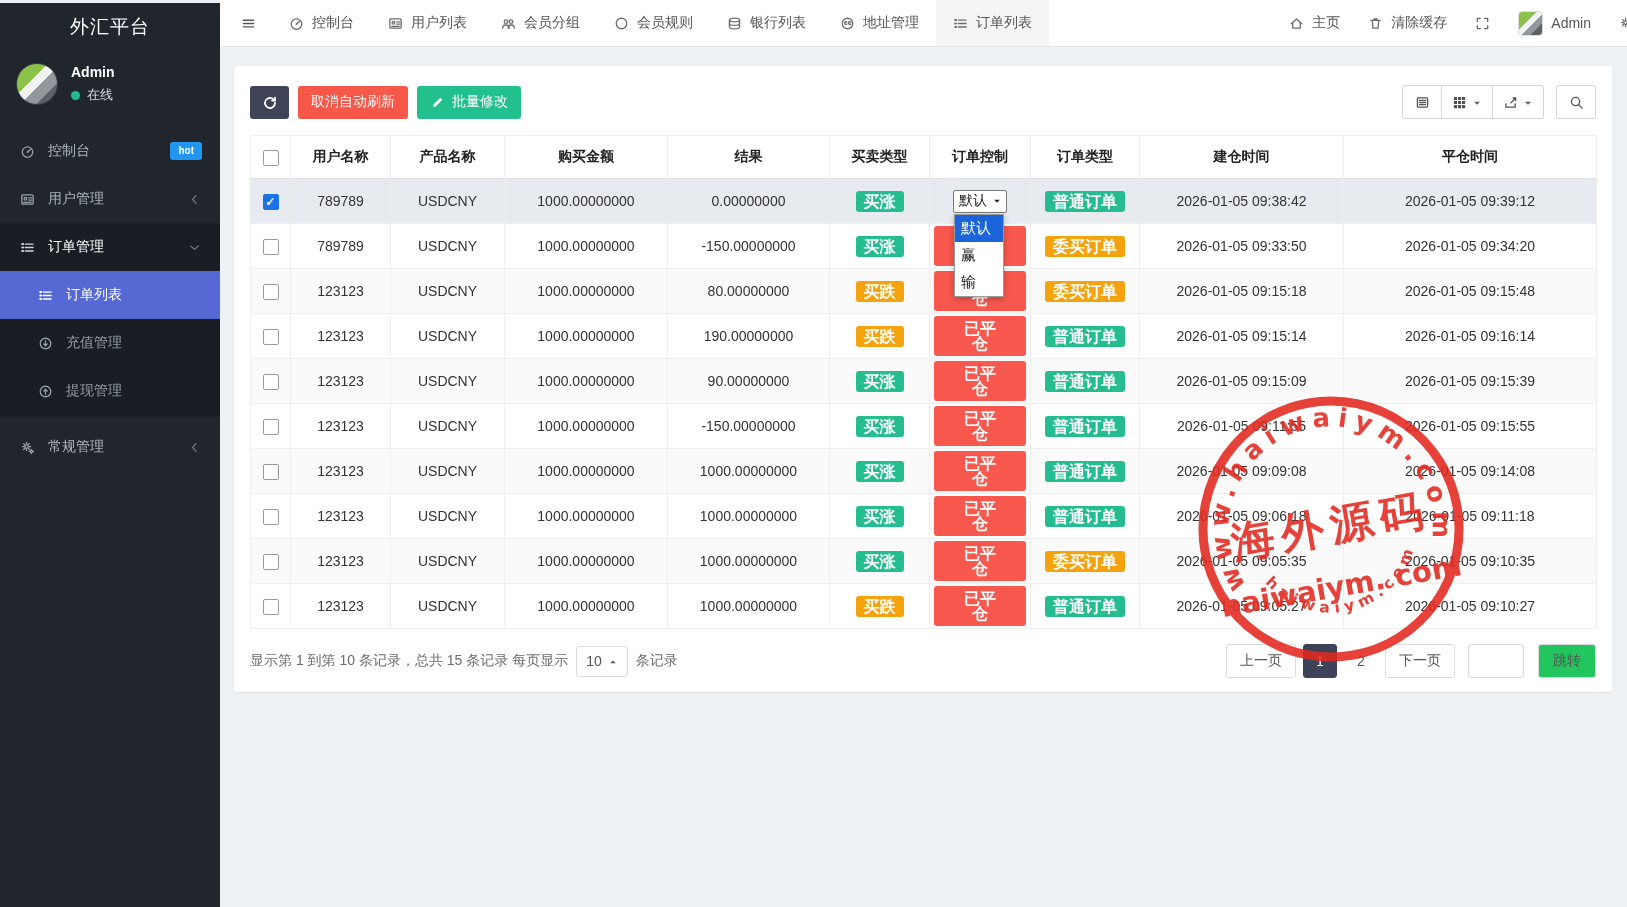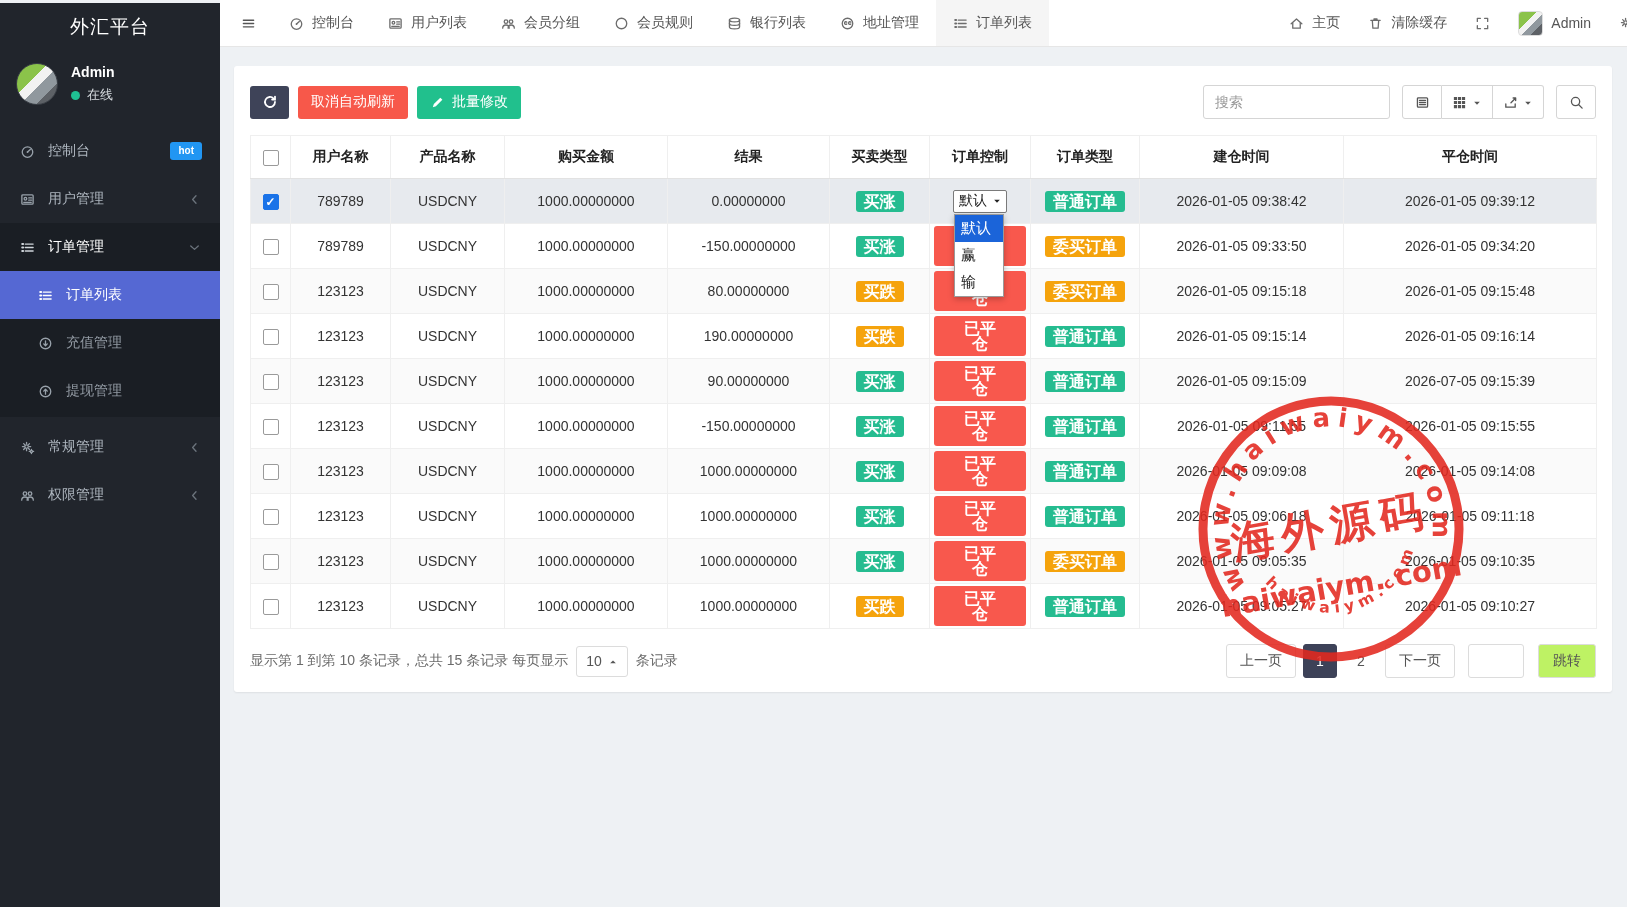--- a/index.html
+++ b/index.html
@@ -46,21 +46,21 @@
   .tb-item.active { background:#f5f5f5; }
   .tb-right { margin-left:auto; display:flex; align-items:center; }
   .tb-right .tb-item { padding:0 14px; }
   .avatar-sm { width:25px; height:25px; border-radius:4px; flex:none;
     background:linear-gradient(135deg,#8bc34a 0 38%,#f2f2f2 38% 55%,#90989e 55% 75%,#5d6166 75%); border:1px solid #ddd; }
   .tb-gear { padding-right:0 !important; margin-right:-7px; }
 
   
   .card { position:absolute; left:234px; top:66px; width:1378px; height:626px; background:#fff; border-radius:3px; box-shadow:0 1px 2px rgba(0,0,0,.07); z-index:2; }
   .ctoolbar { display:flex; align-items:center; padding:19px 16px 16px; }
-  .btn { height:33px; border:none; border-radius:3px; color:#fff; font-size:14px; display:inline-flex; align-items:center; gap:7px; padding:0 13px; cursor:pointer; font-family:Liberation Mono, monospace; }
+  .btn { height:33px; border:none; border-radius:3px; color:#fff; font-size:14px; display:inline-flex; align-items:center; gap:7px; padding:0 13px; cursor:pointer; font-family:Liberation Sans, sans-serif; }
   .btn.dark { background:#3e4358; width:39px; justify-content:center; padding:0; }
   .btn.red { background:#f7584a; margin-left:9px; }
   .btn.green { background:#21c08d; margin-left:9px; }
   .ctools-right { margin-left:auto; display:flex; align-items:center; }
   .srch { width:187px; height:34px; border:1px solid #d5d5d5; border-radius:3px; padding:0 11px; font-size:14px; color:#333; outline:none; margin-right:12px; font-family:inherit; }
   .srch::placeholder { color:#999; }
   .btngroup { display:flex; }
   .tbtn { height:34px; min-width:40px; background:#fff; border:1px solid #d5d5d5; display:inline-flex; align-items:center; justify-content:center; gap:5px; color:#555; padding:0 10px; cursor:pointer; }
   .btngroup .tbtn { border-radius:0; }
   .btngroup .tbtn:first-child { border-radius:3px 0 0 3px; }
@@ -89,21 +89,21 @@
 
   
   .ftr { display:flex; align-items:center; margin:15px 16px 0; font-size:14px; color:#6b6b6b; }
   .psize { display:inline-flex; align-items:center; gap:6px; border:1px solid #dcdcdc; border-radius:3px; height:31px; padding:0 9px; margin:0 8px; color:#555; background:#fff; cursor:pointer; }
   .pager { margin-left:auto; display:flex; align-items:center; gap:7px; }
   .pbtn { height:34px; min-width:34px; display:inline-flex; align-items:center; justify-content:center; border:1px solid #dcdcdc; border-radius:3px; background:#fff; color:#555; font-size:14px; padding:0 13px; cursor:pointer; }
   .pbtn.num { padding:0; }
   .pbtn.activepage { background:#3d4258; border-color:#3d4258; color:#fff; }
   .pbtn.plain { border-color:transparent; }
   .jumpinput { width:56px; height:34px; border:1px solid #dcdcdc; border-radius:3px; margin-left:6px; outline:none; padding:0 6px; font-family:inherit; }
-  .jumpbtn { height:34px; border:1px solid #dcdcdc; border-radius:3px; background:#bef264; color:#555; font-size:14px; padding:0 14px; margin-left:7px; cursor:pointer; font-family:inherit; }
+  .jumpbtn { height:34px; border:1px solid #dcdcdc; border-radius:3px; background:#22c55e; color:#555; font-size:14px; padding:0 14px; margin-left:7px; cursor:pointer; font-family:inherit; }
 
   
   .stamp { position:absolute; left:1191px; top:389px; width:280px; height:280px; z-index:120; opacity:.88; pointer-events:none; }
 </style>
 </head>
 <body>
 
 <div class="sidebar">
   <div class="brand">外汇平台</div>
   <div class="userpanel">
@@ -189,33 +189,20 @@
             <path d="M7 2.6v1.5M7 9.9v1.5M2.6 7h1.5M9.9 7h1.5M3.9 3.9l1 1M9.1 9.1l1 1M10.1 3.9l-1 1M4.9 9.1l-1 1"></path>
             <circle cx="12.2" cy="12.2" r="1.2"></circle>
             <path d="M12.2 9.9v.8M12.2 13.7v.8M9.9 12.2h.8M13.7 12.2h.8"></path>
           </svg>
         </span>
         <span>常规管理</span>
         <span class="chev"><svg class="ic" width="15" height="15" viewBox="0 0 16 16" fill="none" stroke="currentColor" stroke-width="1.4" stroke-linecap="round" stroke-linejoin="round">
             <path d="M9.6 4L6 8l3.6 4"></path>
           </svg></span>
       </div>
-      <div class="mitem">
-        <span class="mic">
-          <svg class="ic" width="15" height="15" viewBox="0 0 16 16" fill="none" stroke="currentColor" stroke-width="1.4" stroke-linecap="round" stroke-linejoin="round">
-            <circle cx="5.3" cy="6" r="1.9"></circle>
-            <circle cx="10.7" cy="6" r="1.9"></circle>
-            <path d="M1.8 13c0-2 1.5-3.4 3.5-3.4S8.8 11 8.8 13M7.6 13c0-2 1.3-3.4 3.1-3.4 1.9 0 3.5 1.4 3.5 3.4"></path>
-          </svg>
-        </span>
-        <span>权限管理</span>
-        <span class="chev"><svg class="ic" width="15" height="15" viewBox="0 0 16 16" fill="none" stroke="currentColor" stroke-width="1.4" stroke-linecap="round" stroke-linejoin="round">
-            <path d="M9.6 4L6 8l3.6 4"></path>
-          </svg></span>
-      </div>
     </nav>
 </div>
 
 <div class="topbar">
   <span class="tb-burger ic-holder">
       <svg class="ic" width="15" height="15" viewBox="0 0 16 16" fill="none" stroke="currentColor" stroke-width="1.4" stroke-linecap="round" stroke-linejoin="round">
         <path d="M2.5 4.5h11M2.5 8h11M2.5 11.5h11"></path>
       </svg>
     </span>
   <div id="topnav-items" style="display:flex;align-items:stretch;">
@@ -317,21 +304,20 @@
     <button class="btn red">
       <span>取消自动刷新</span>
     </button>
     <button class="btn green">
       <span class="ic-holder"><svg class="ic" width="15" height="15" viewBox="0 0 16 16" fill="currentColor">
             <path d="M3 13l1.1-3.3 6.9-6.9 2.2 2.2-6.9 6.9L3 13z"></path>
           </svg></span>
       <span>批量修改</span>
     </button>
     <div class="ctools-right">
-      <input class="srch" placeholder="搜索" style="">
       <div class="btngroup">
         <span class="tbtn">
             <span class="ic-holder"><svg class="ic" width="15" height="15" viewBox="0 0 16 16" fill="none" stroke="currentColor" stroke-width="1.4" stroke-linecap="round" stroke-linejoin="round">
                 <rect x="2.6" y="3" width="10.8" height="10" rx="1"></rect>
                 <path d="M4.8 5.8h6.4M4.8 8h6.4M4.8 10.2h6.4"></path>
               </svg></span>
           </span>
         <span class="tbtn">
           <span class="ic-holder"><svg class="ic" width="15" height="15" viewBox="0 0 16 16" fill="currentColor">
                 <path d="M2 2h3.4v3.4H2zM6.3 2h3.4v3.4H6.3zM10.6 2H14v3.4h-3.4zM2 6.3h3.4v3.4H2zM6.3 6.3h3.4v3.4H6.3zM10.6 6.3H14v3.4h-3.4zM2 10.6h3.4V14H2zM6.3 10.6h3.4V14H6.3zM10.6 10.6H14V14h-3.4z"></path>
@@ -450,21 +436,21 @@
           <tr class="striped">
             <td><span class="cb"></span></td>
             <td>123123</td>
             <td>USDCNY</td>
             <td>1000.00000000</td>
             <td>90.00000000</td>
             <td><span class="badge" style="background:#25bc90">买涨</span></td>
             <td style="position:relative"><span class="badge big" style="background:#f8584d">已平仓</span></td>
             <td><span class="badge" style="background:#25bc90">普通订单</span></td>
             <td>2026-01-05 09:15:09</td>
-            <td>2026-07-05 09:15:39</td>
+            <td>2026-01-05 09:15:39</td>
           </tr>
           <tr class="">
             <td><span class="cb"></span></td>
             <td>123123</td>
             <td>USDCNY</td>
             <td>1000.00000000</td>
             <td>-150.00000000</td>
             <td><span class="badge" style="background:#25bc90">买涨</span></td>
             <td style="position:relative"><span class="badge big" style="background:#f8584d">已平仓</span></td>
             <td><span class="badge" style="background:#25bc90">普通订单</span></td>

